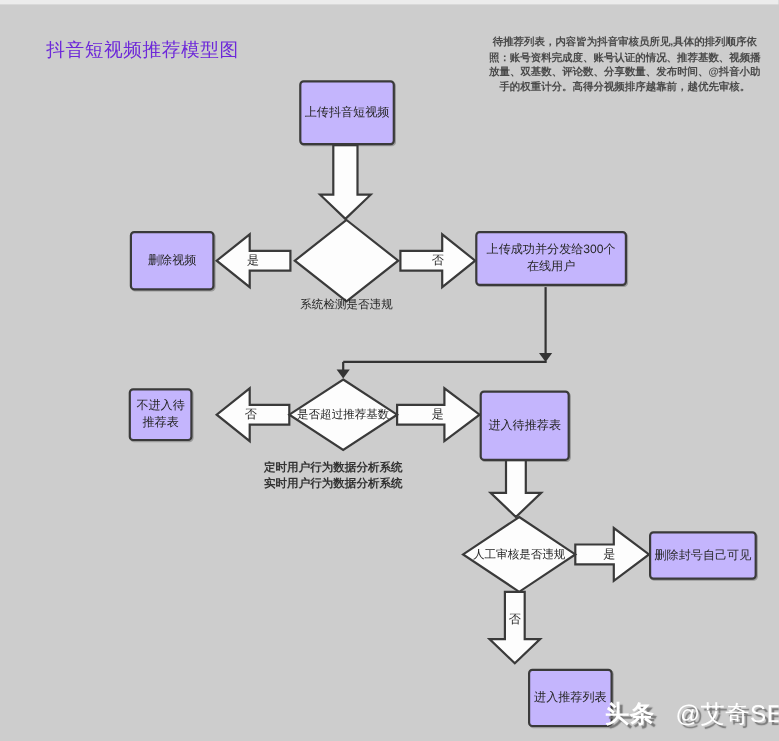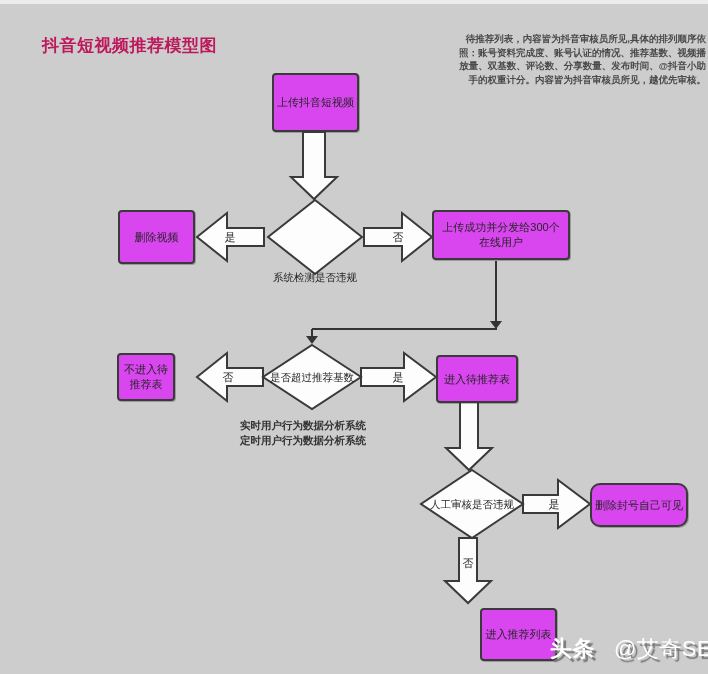--- a/index.html
+++ b/index.html
@@ -10,33 +10,33 @@
     overflow:hidden;
     font-family:"Liberation Sans", sans-serif;
     color:#2d2d2d;
   }
   .top-strip {
     position:absolute; left:0; top:0; width:708px; height:4px;
     background:#ececec;
   }
   .diagram-title {
     position:absolute; left:42px; top:36px;
-    font-size:17px; font-weight:bold; color:#be185d;
+    font-size:17px; font-weight:normal; color:#6d28d9;
     letter-spacing:0.5px; line-height:20px; white-space:nowrap;
   }
   .note {
     position:absolute; left:430px; top:32px; width:276px;
-    text-align:right; font-size:9.5px; font-weight:bold;
+    text-align:center; font-size:9.5px; font-weight:bold;
     color:#4a4a4a; line-height:13.5px;
   }
   .note div { white-space:nowrap; }
   svg.layer { position:absolute; left:0; top:0; }
   .node {
     position:absolute; box-sizing:border-box;
-    background:#d946ef; border:2px solid #3a3a3a; border-radius:4px;
+    background:#c4b5fd; border:2px solid #3a3a3a; border-radius:4px;
     box-shadow:1px 1px 0 rgba(60,60,60,0.35);
     display:flex; align-items:center; justify-content:center;
     text-align:center; font-size:11px; line-height:1.35; color:#262626;
     padding:0 2px;
   }
   .node.wrap { padding:15px 4px; }
   .nowrap { white-space:nowrap; }
   .diamond-label {
     position:absolute; width:100px; text-align:center;
     font-size:10.5px; color:#262626; white-space:nowrap; line-height:14px;
@@ -65,21 +65,21 @@
 
 <div class="stage">
   <div class="top-strip"></div>
 
   <div class="diagram-title">抖音短视频推荐模型图</div>
 
   <div class="note">
     <div>待推荐列表，内容皆为抖音审核员所见,具体的排列顺序依</div>
     <div>照：账号资料完成度、账号认证的情况、推荐基数、视频播</div>
     <div>放量、双基数、评论数、分享数量、发布时间、@抖音小助</div>
-    <div>手的权重计分。内容皆为抖音审核员所见，越优先审核。</div>
+    <div>手的权重计分。高得分视频排序越靠前，越优先审核。</div>
   </div>
 
   <svg class="layer" width="708" height="674" viewBox="0 0 708 674">
     <g fill="#fdfdfd" stroke="#3a3a3a" stroke-width="2" stroke-linejoin="miter">
 
       <polygon points="303,132 325,132 325,177 337,177 314,199 291,177 303,177"></polygon>
       <polygon points="264,228 264,246 227,246 227,261 197,237 227,213 227,228"></polygon>
       <polygon points="364,228 402,228 402,213 432,237 402,261 402,246 364,246"></polygon>
       <polygon points="263,368 263,386 227,386 227,401 197,377 227,353 227,368"></polygon>
       <polygon points="361,368 404,368 404,353 436,377 404,401 404,386 361,386"></polygon>
@@ -100,36 +100,36 @@
     <g fill="#333333" stroke="none">
       <polygon points="490,321 502,321 496,329"></polygon>
       <polygon points="306,336 318,336 312,344"></polygon>
     </g>
   </svg>
 
   <div class="node nowrap" style="left:272px; top:73px; width:87px; height:59px;">上传抖音短视频</div>
   <div class="node nowrap" style="left:118px; top:210px; width:77px; height:54px;text-align:center;">删除视频</div>
   <div class="node wrap" style="left:432px; top:210px; width:138px; height:50px;">上传成功并分发给300个在线用户</div>
   <div class="node wrap" style="left:117px; top:353px; width:58px; height:48px;">不进入待推荐表</div>
-  <div class="node nowrap" style="left:436px; top:355px; width:82px; height:48px;">进入待推荐表</div>
-  <div class="node nowrap" style="left:590px; top:483px; width:98px; height:44px;border-radius:10px;">删除封号自己可见</div>
+  <div class="node nowrap" style="left:436px; top:355px; width:82px; height:64px;">进入待推荐表</div>
+  <div class="node nowrap" style="left:590px; top:483px; width:98px; height:44px;">删除封号自己可见</div>
   <div class="node nowrap" style="left:432px; top:608px; width:77px; height:53px;margin-left:48px;">进入推荐列表</div>
 
   <div class="diamond-label" style="left:265px; top:230px;margin-top:40px;">系统检测是否违规</div>
   <div class="diamond-label" style="left:262px; top:370px;">是否超过推荐基数</div>
   <div class="diamond-label" style="left:422px; top:497px;">人工审核是否违规</div>
 
   <div class="edge-label" style="left:210px; top:230px;">是</div>
   <div class="edge-label" style="left:378px; top:230px;">否</div>
   <div class="edge-label" style="left:208px; top:370px;">否</div>
   <div class="edge-label" style="left:378px; top:370px;">是</div>
   <div class="edge-label" style="left:534px; top:497px;">是</div>
   <div class="edge-label" style="left:448px; top:556px;">否</div>
 
   <div class="analysis">
+    <div>定时用户行为数据分析系统</div>
     <div>实时用户行为数据分析系统</div>
-    <div>定时用户行为数据分析系统</div>
   </div>
 
   <div class="watermark">
     <span class="brand">头条</span><span class="handle">@艾奇SEM</span>
   </div>
 </div>
 
 </body></html>

